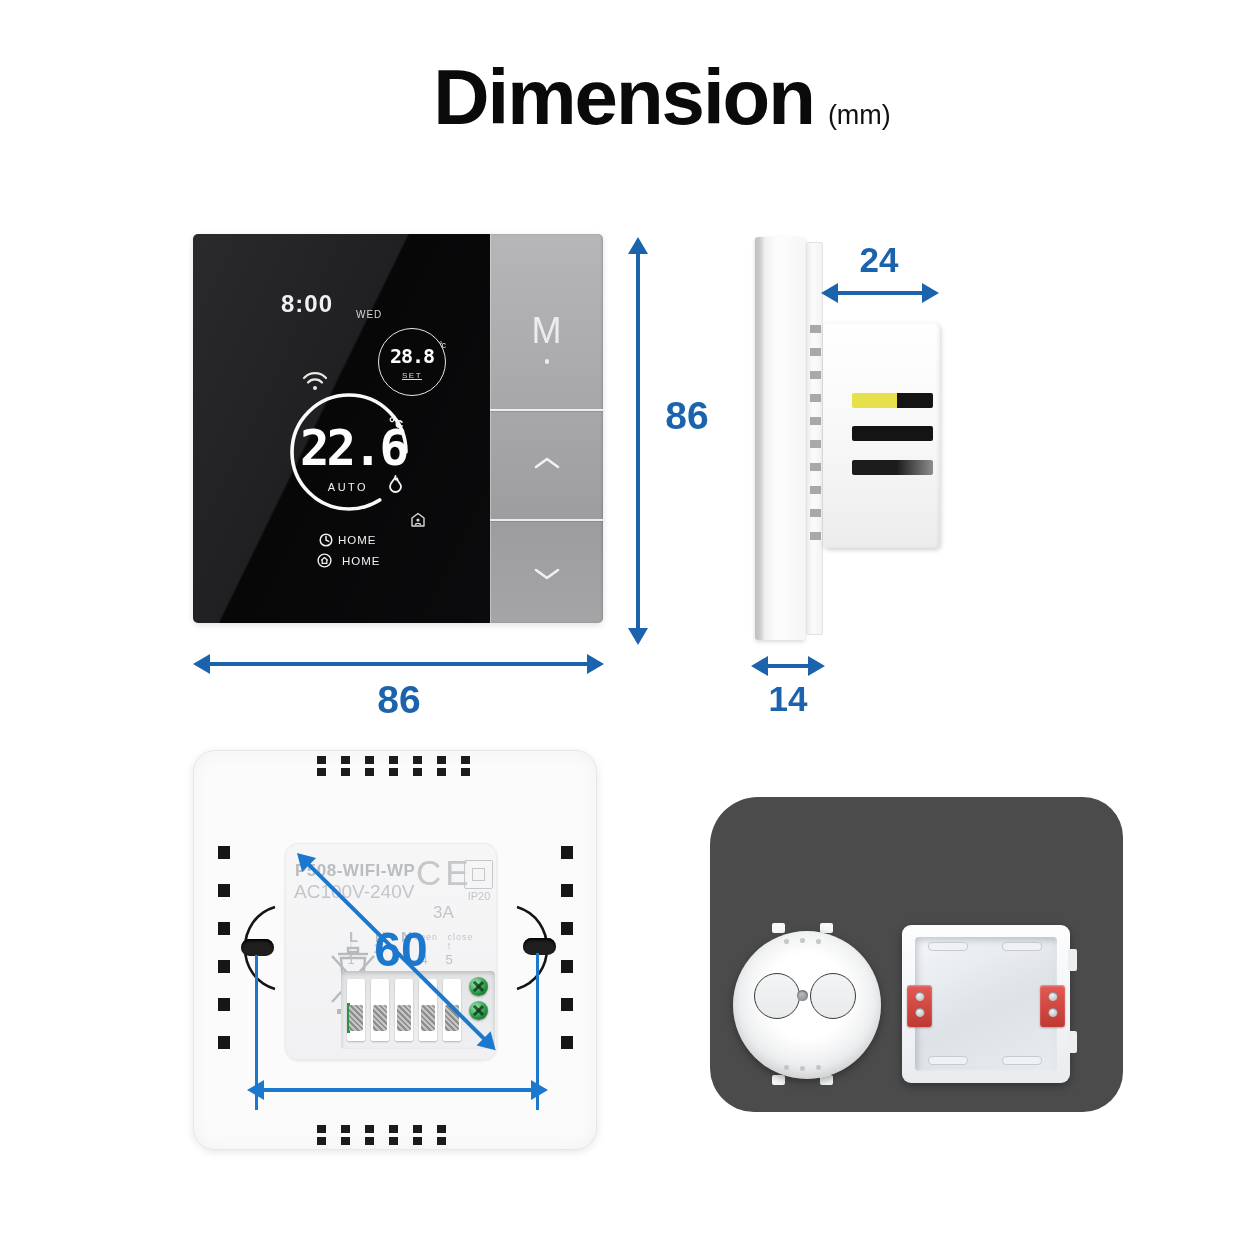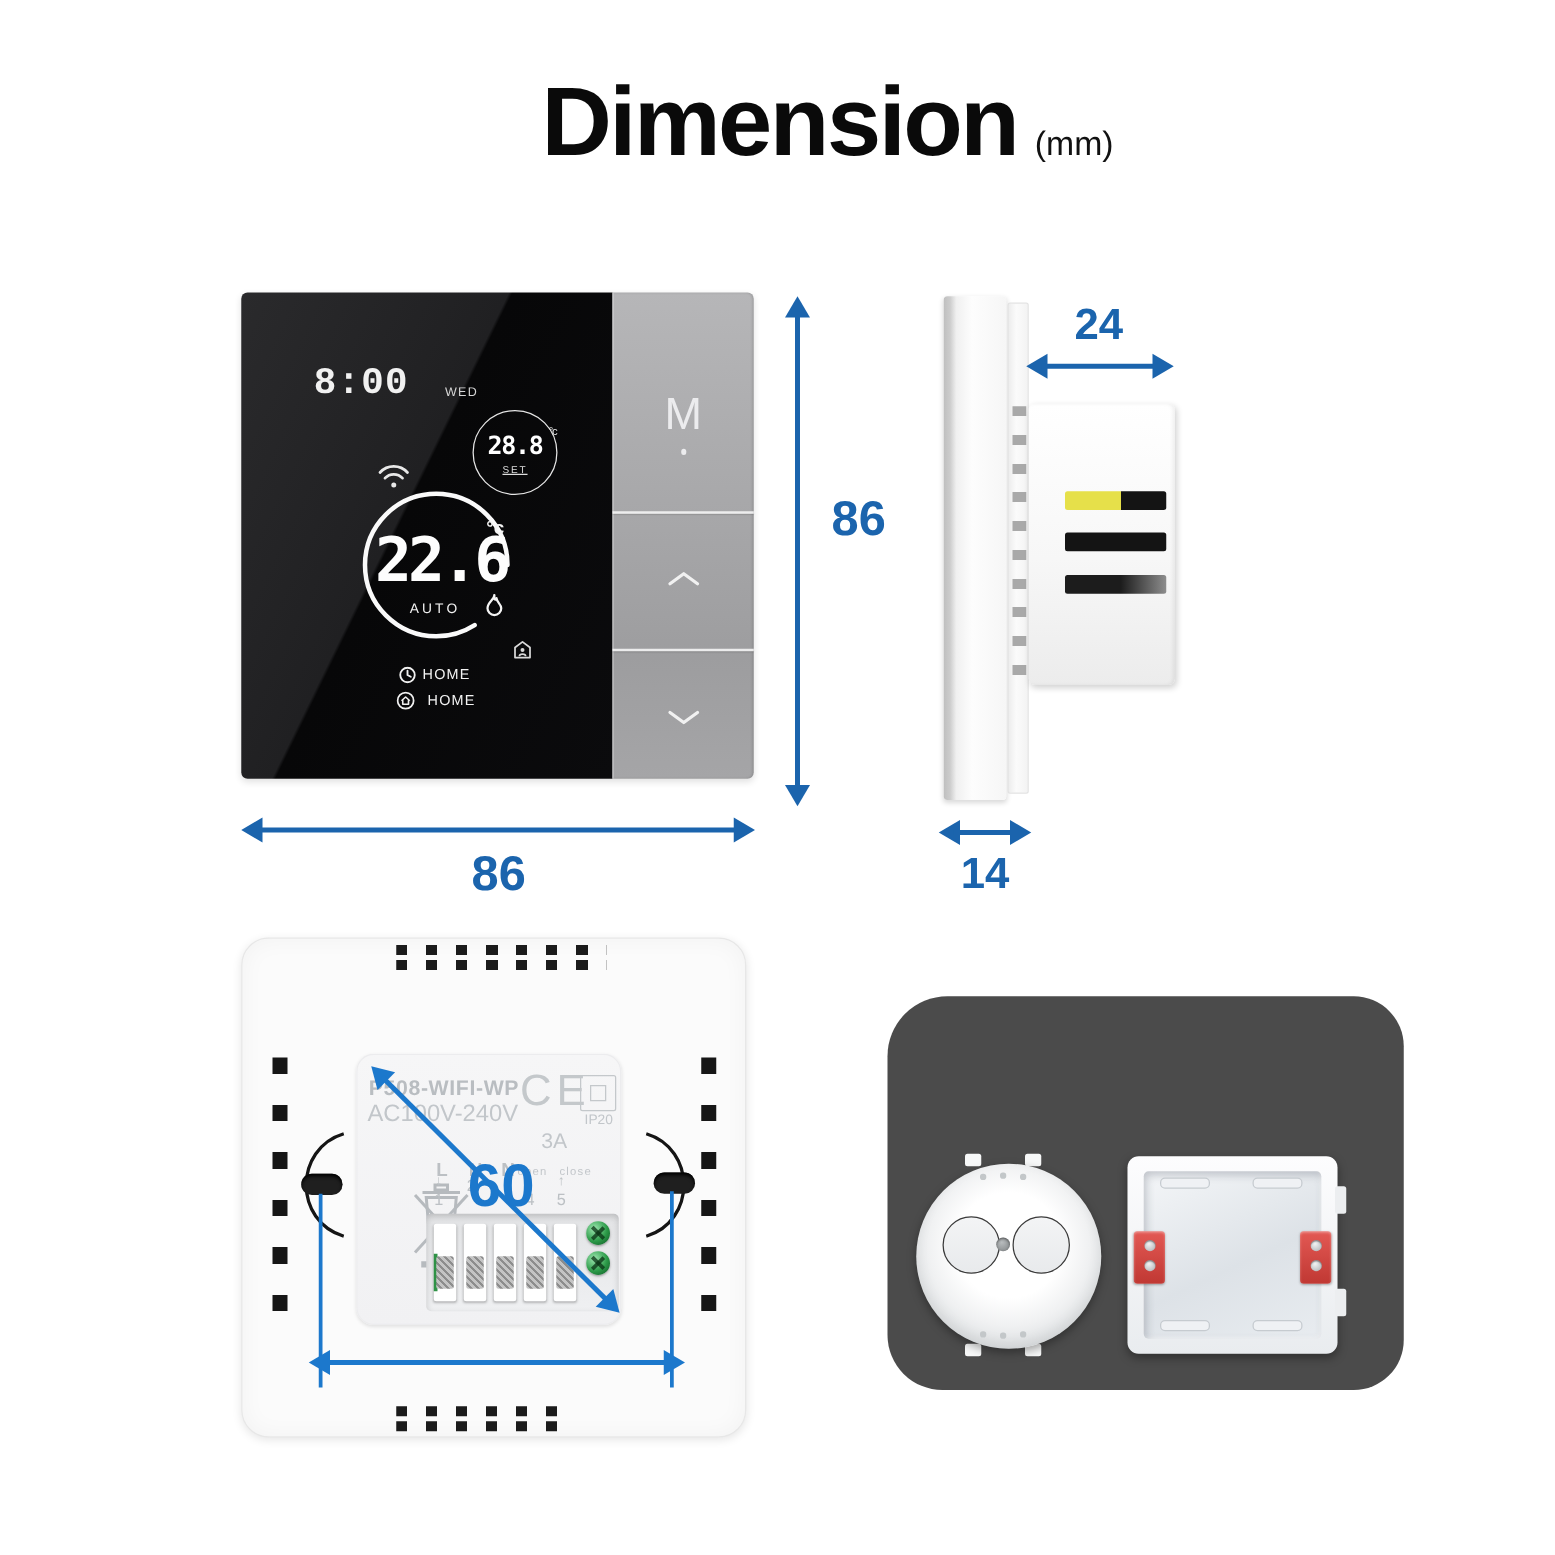--- a/index.html
+++ b/index.html
@@ -32,22 +32,22 @@
     border-left:10px solid transparent;border-right:10px solid transparent;border-bottom:17px solid var(--c,var(--blue));}
   .arrow.v::after{content:"";position:absolute;bottom:0;left:50%;margin-left:-10px;
     border-left:10px solid transparent;border-right:10px solid transparent;border-top:17px solid var(--c,var(--blue));}
   .dim-lbl{position:absolute;font-weight:700;color:var(--blue);text-align:center;}
 
   
   #front{left:193px;top:234px;width:410px;height:389px;border-radius:5px;
          box-shadow:0 2px 6px rgba(0,0,0,.12);}
   .screen{position:absolute;left:0;top:0;width:297px;height:389px;border-radius:5px 0 0 5px;
     background:linear-gradient(116deg,#2a2a2c 0%,#202022 44%,#070708 44.6%,#0b0b0d 100%);}
-  .time{position:absolute;left:58px;top:56px;width:112px;
-    font-family:Liberation Mono, monospace;font-weight:700;font-size:30px;color:#f1f1f1;letter-spacing:1px;}
+  .time{position:absolute;left:58px;top:56px;width:112px;text-align:center;
+    font-family:Liberation Sans, sans-serif;font-weight:700;font-size:24px;color:#f1f1f1;letter-spacing:1px;}
   .day{position:absolute;left:163px;top:75px;font-size:10px;color:#d6d6d6;letter-spacing:1px;}
   .wifi{position:absolute;left:108px;top:135px;}
   .set-circle{position:absolute;left:185px;top:94px;width:68px;height:68px;border:1.5px solid #e6e6e6;
     border-radius:50%;display:flex;flex-direction:column;align-items:center;justify-content:center;}
   .set-val{font-family:"DejaVu Sans Mono",monospace;font-weight:700;font-size:20px;color:#fff;letter-spacing:-1px;position:relative;}
   .set-unit{position:absolute;right:-11px;top:-4px;font-size:9px;font-weight:400;color:#eee;font-family:"Liberation Sans",sans-serif;}
   .set-lbl{font-size:8px;color:#ddd;letter-spacing:1.5px;margin-top:3px;text-decoration:underline;}
   .main-arc{position:absolute;left:94px;top:156px;}
   .temp{position:absolute;left:96px;top:186px;width:128px;text-align:center;
     font-family:"DejaVu Sans Mono",monospace;font-weight:700;font-size:49px;color:#fdfdfd;letter-spacing:-3px;}

